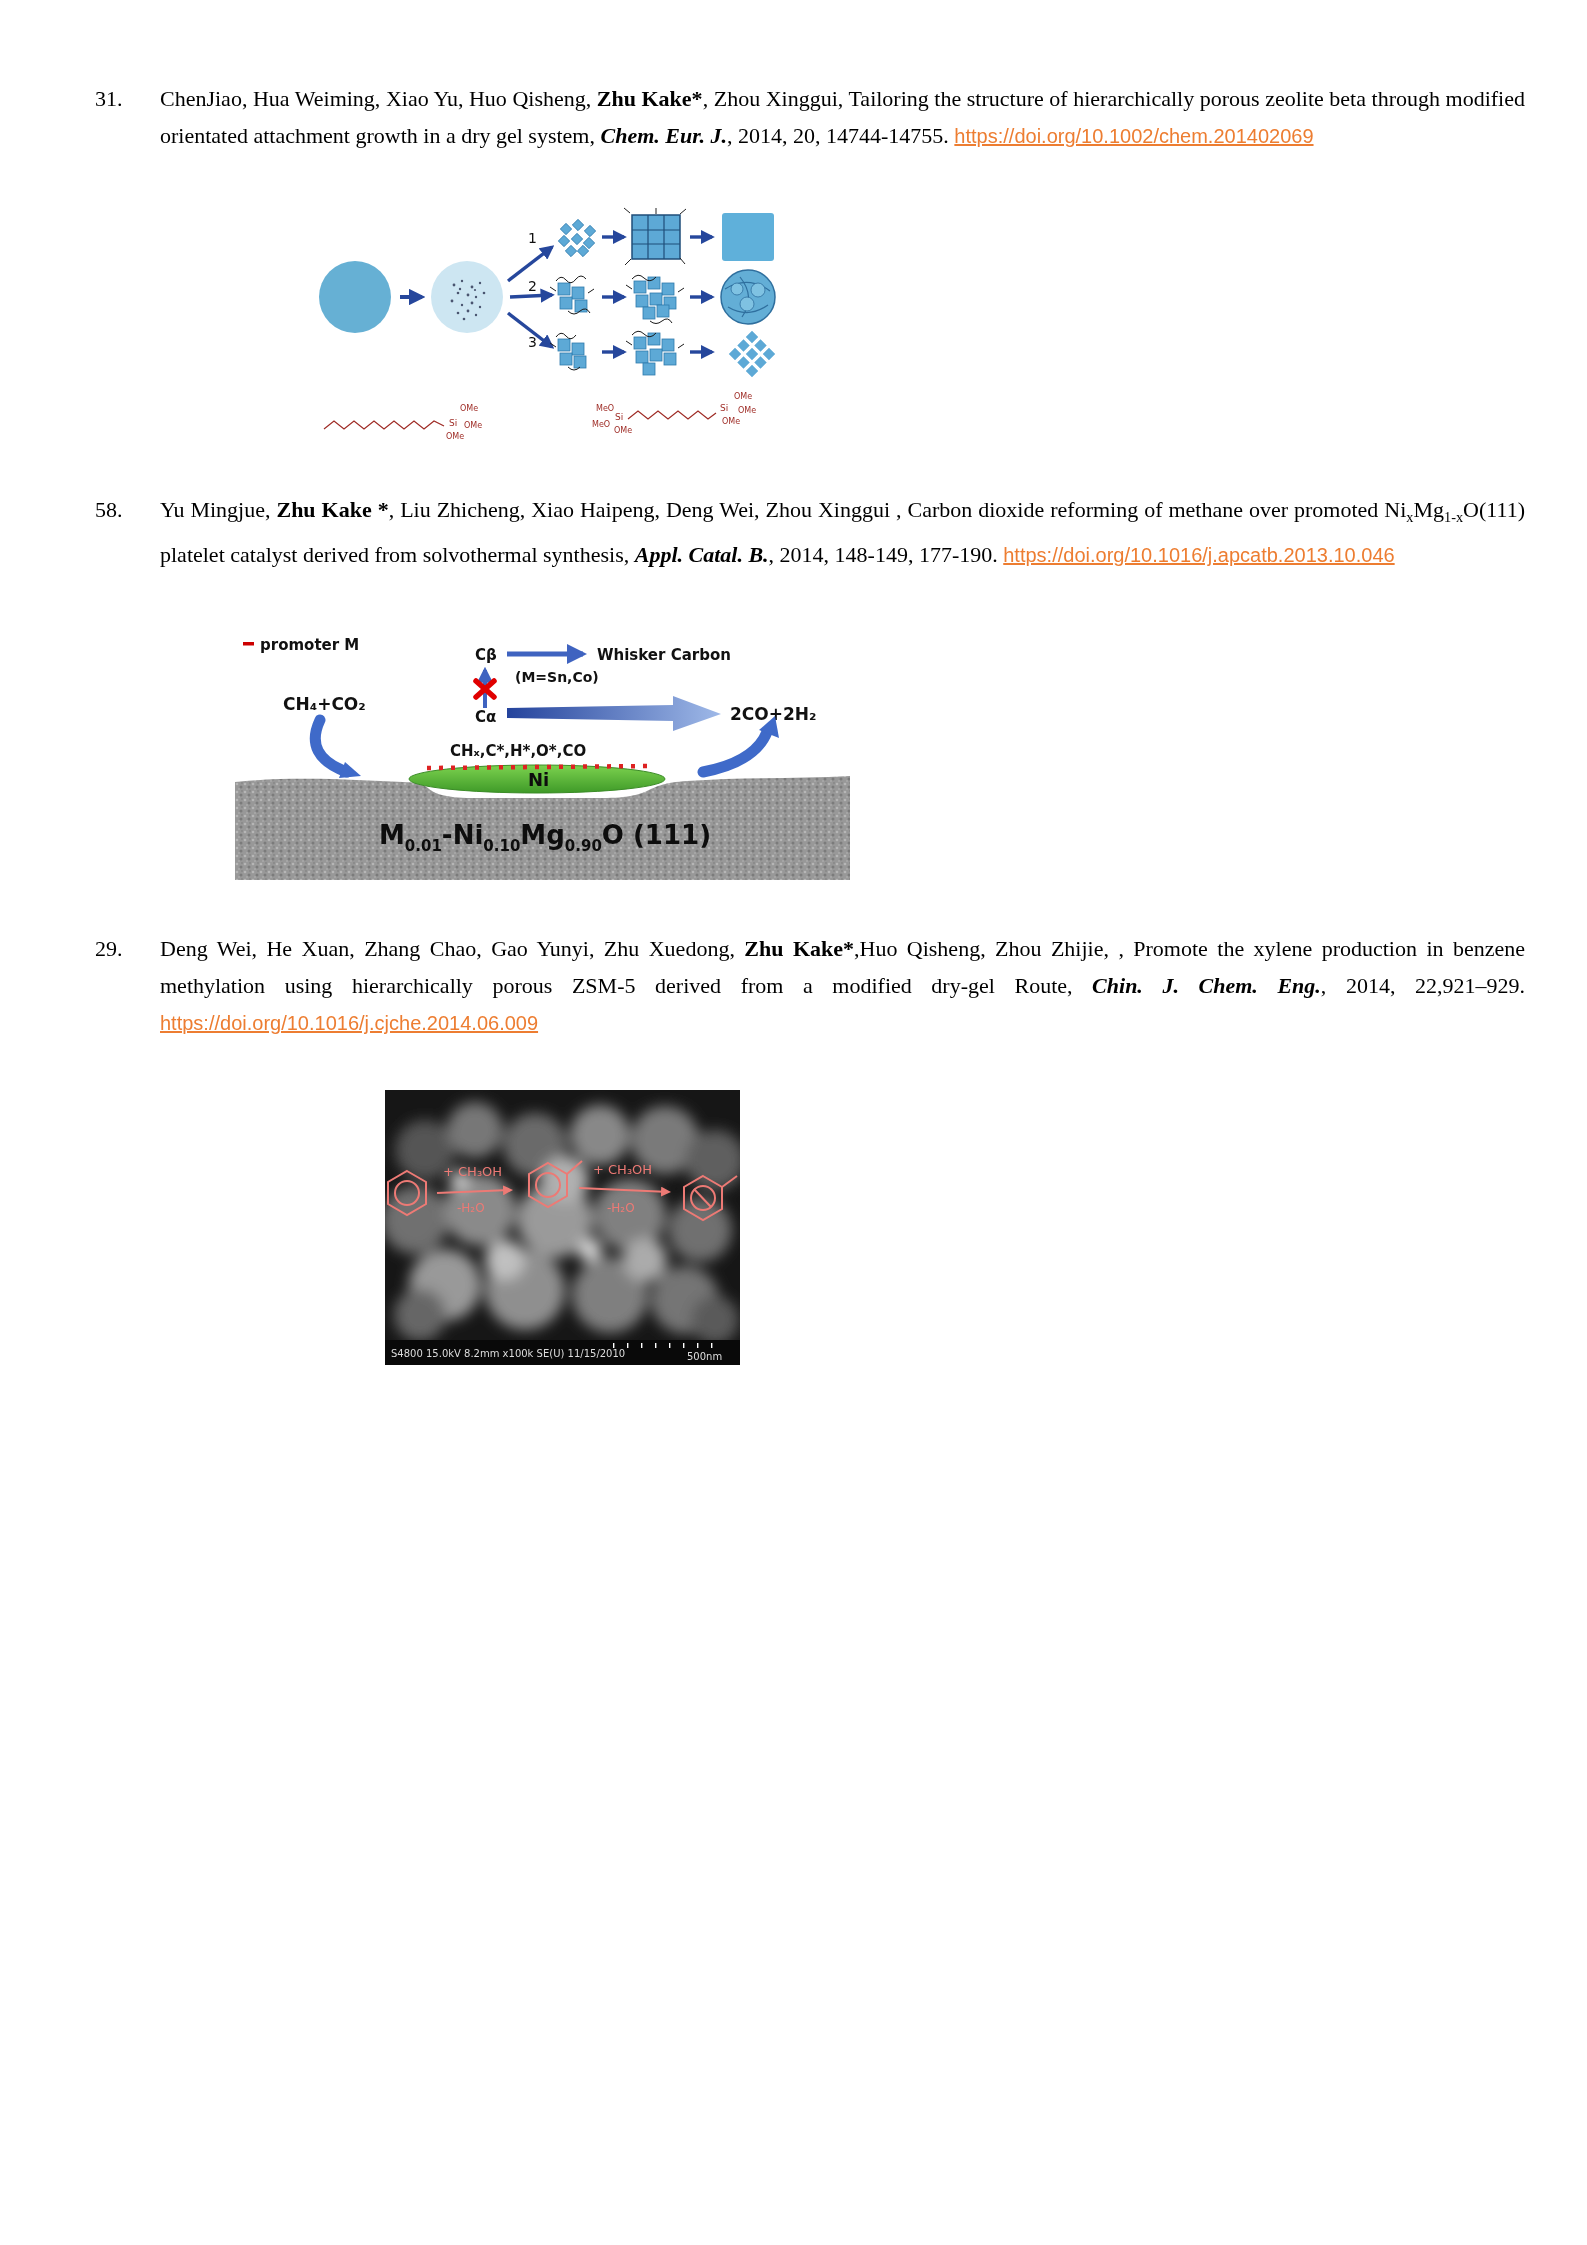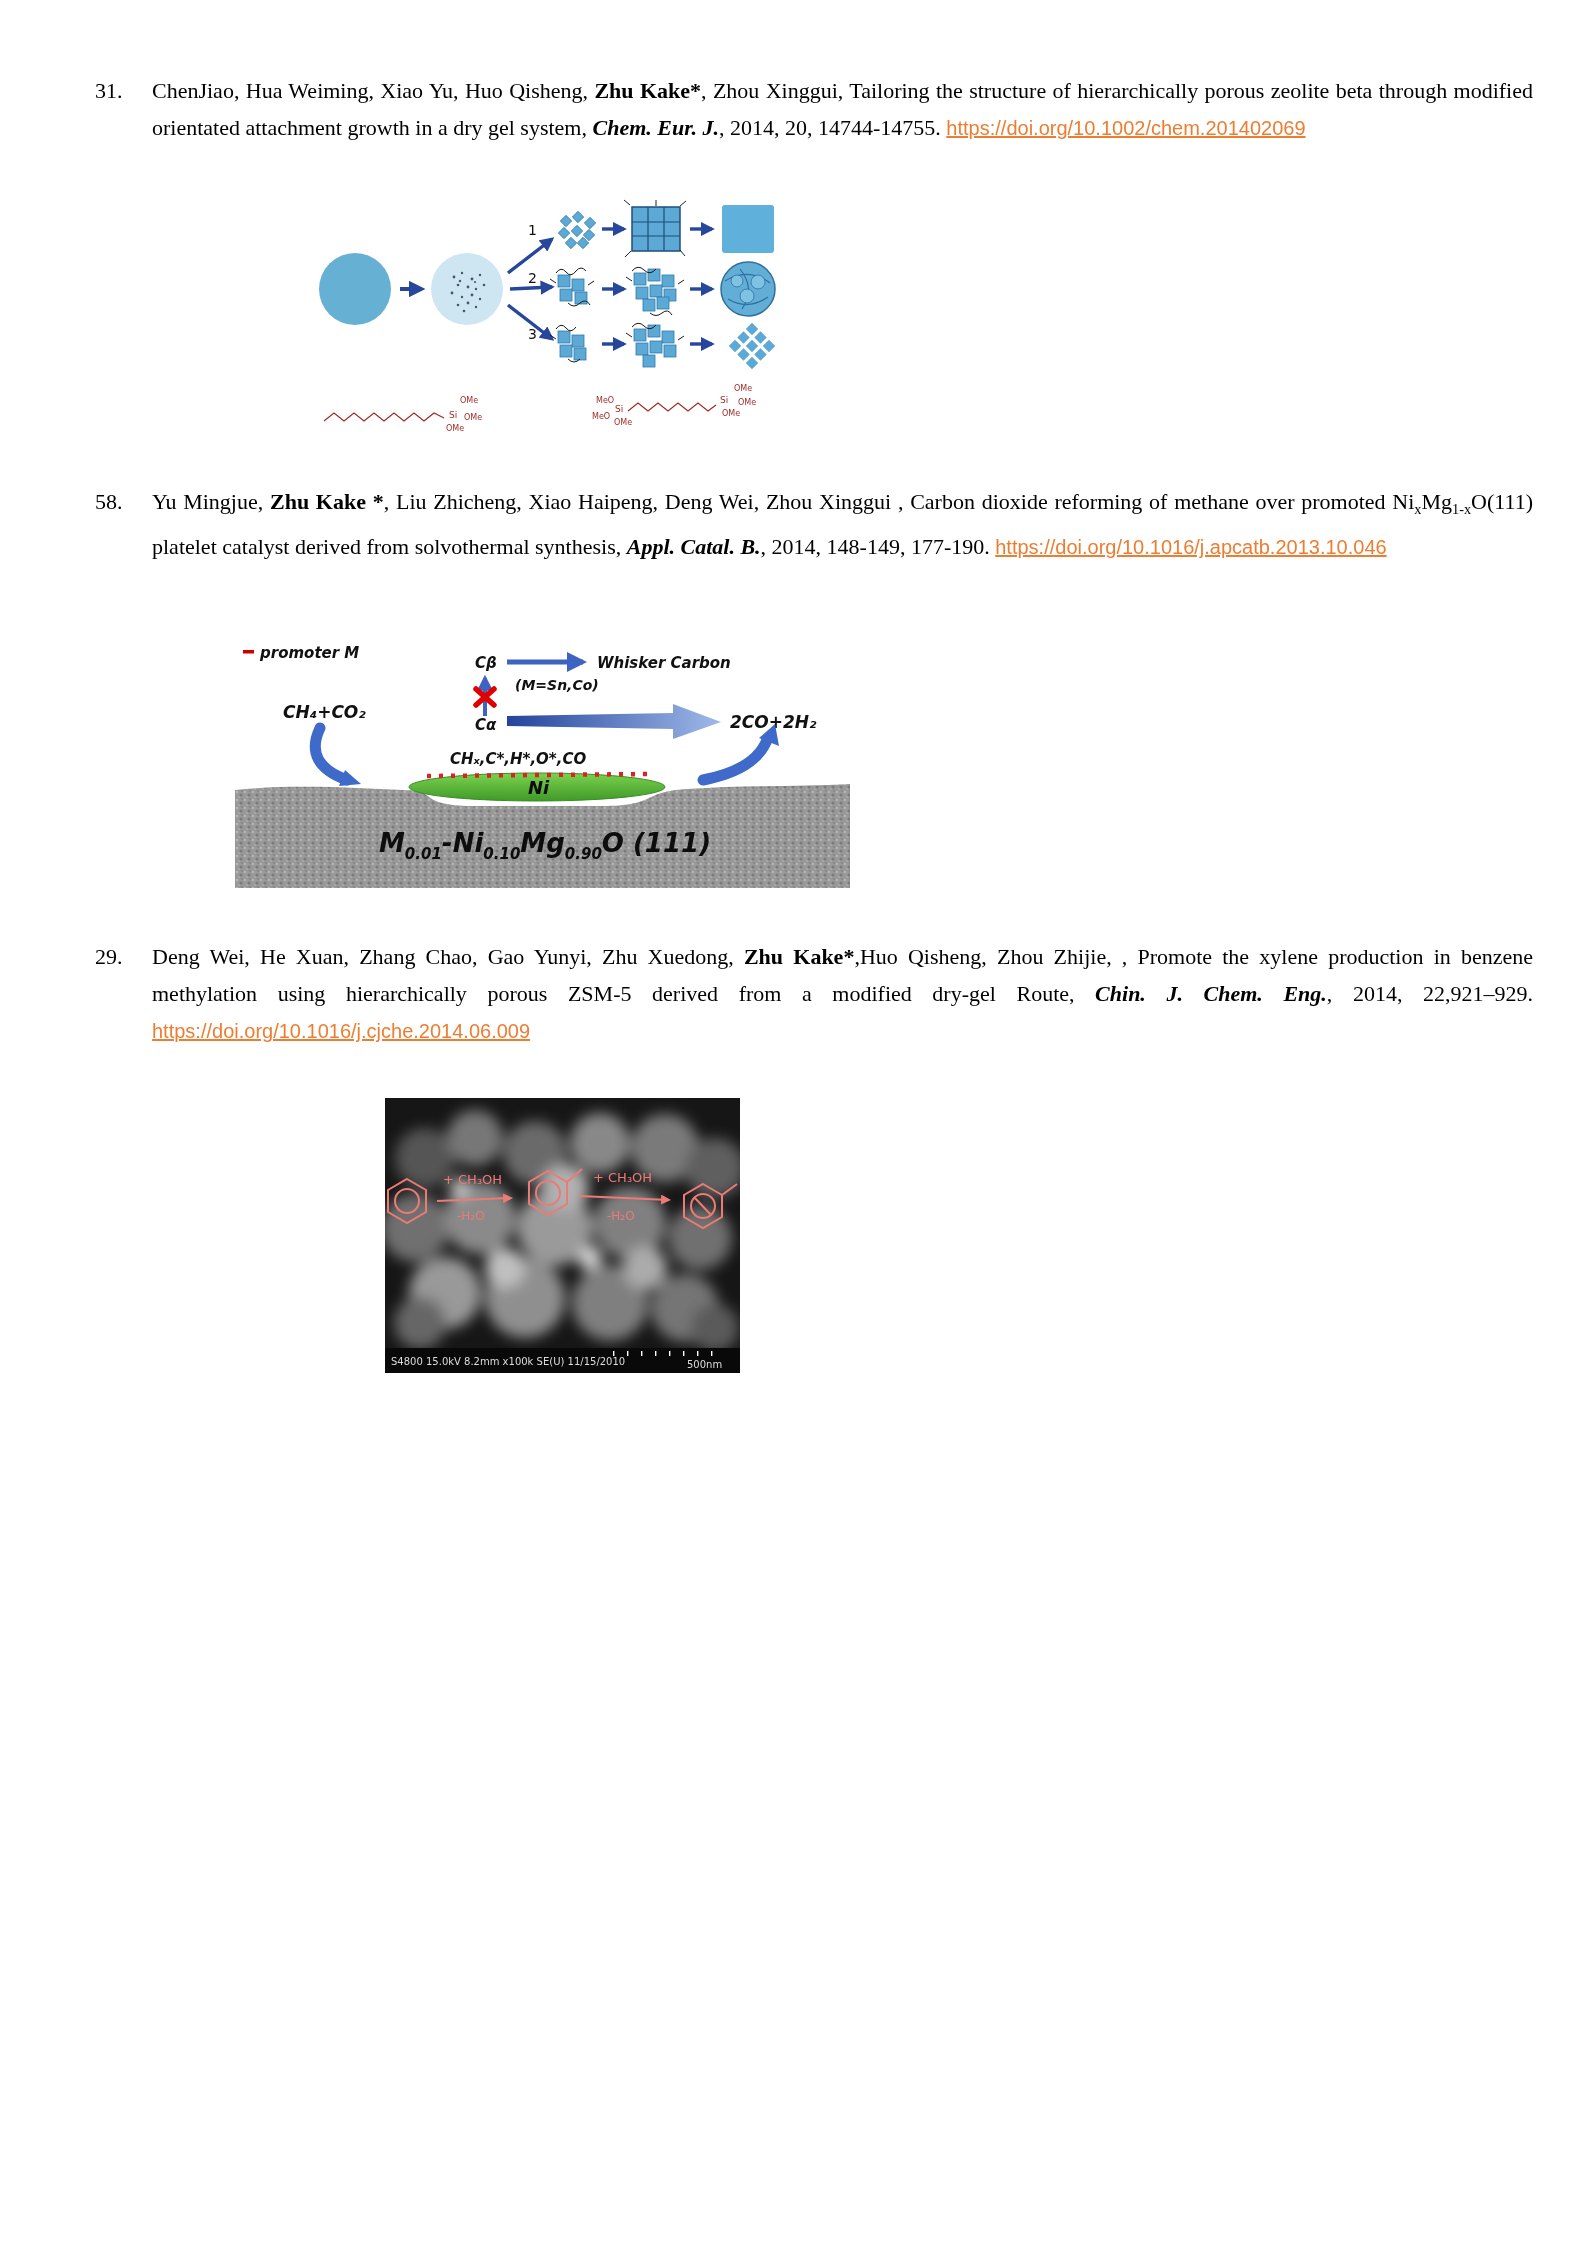--- a/index.html
+++ b/index.html
@@ -8,35 +8,35 @@
     width:1587px;
     height:2245px;
     background:#ffffff;
     box-sizing:border-box;
     padding:72px 54px 0 95px;
     font-family:"Liberation Serif", serif;
     color:#000;
   }
   .ref{position:relative;padding-left:57px;margin:0 0 6px 0;}
   .ref-num{position:absolute;left:0;top:0;font-size:22px;line-height:37px;}
-  .ref-text{margin:0;font-size:22px;line-height:37px;text-align:justify;}
+  .ref-text{margin:8px;font-size:22px;line-height:37px;text-align:justify;}
   .seg-normal{font-weight:normal;}
   .seg-bold{font-weight:bold;}
   .seg-bolditalic{font-weight:bold;font-style:italic;}
   .seg-sub{vertical-align:sub;font-size:0.65em;}
   .seg-link{
     font-family:"Liberation Sans", sans-serif;
     font-size:20px;
     color:#ED7D31;
     text-decoration:underline;
     cursor:pointer;
   }
   figure{margin:0;padding:0;}
   .fig1{width:495px;margin:42px 0 40px 215px;}
-  .fig2{width:615px;margin:72px 0 46px 140px;font-style:italic;}
+  .fig2{width:615px;margin:56px 0 46px 140px;}
   .fig3{width:355px;margin:48px 0 0 290px;}
   svg text{font-family:"DejaVu Sans", sans-serif;}
 </style>
 </head>
 <body>
 
 <div class="page">
 
   <section class="ref">
     <span class="ref-num">31.</span>

